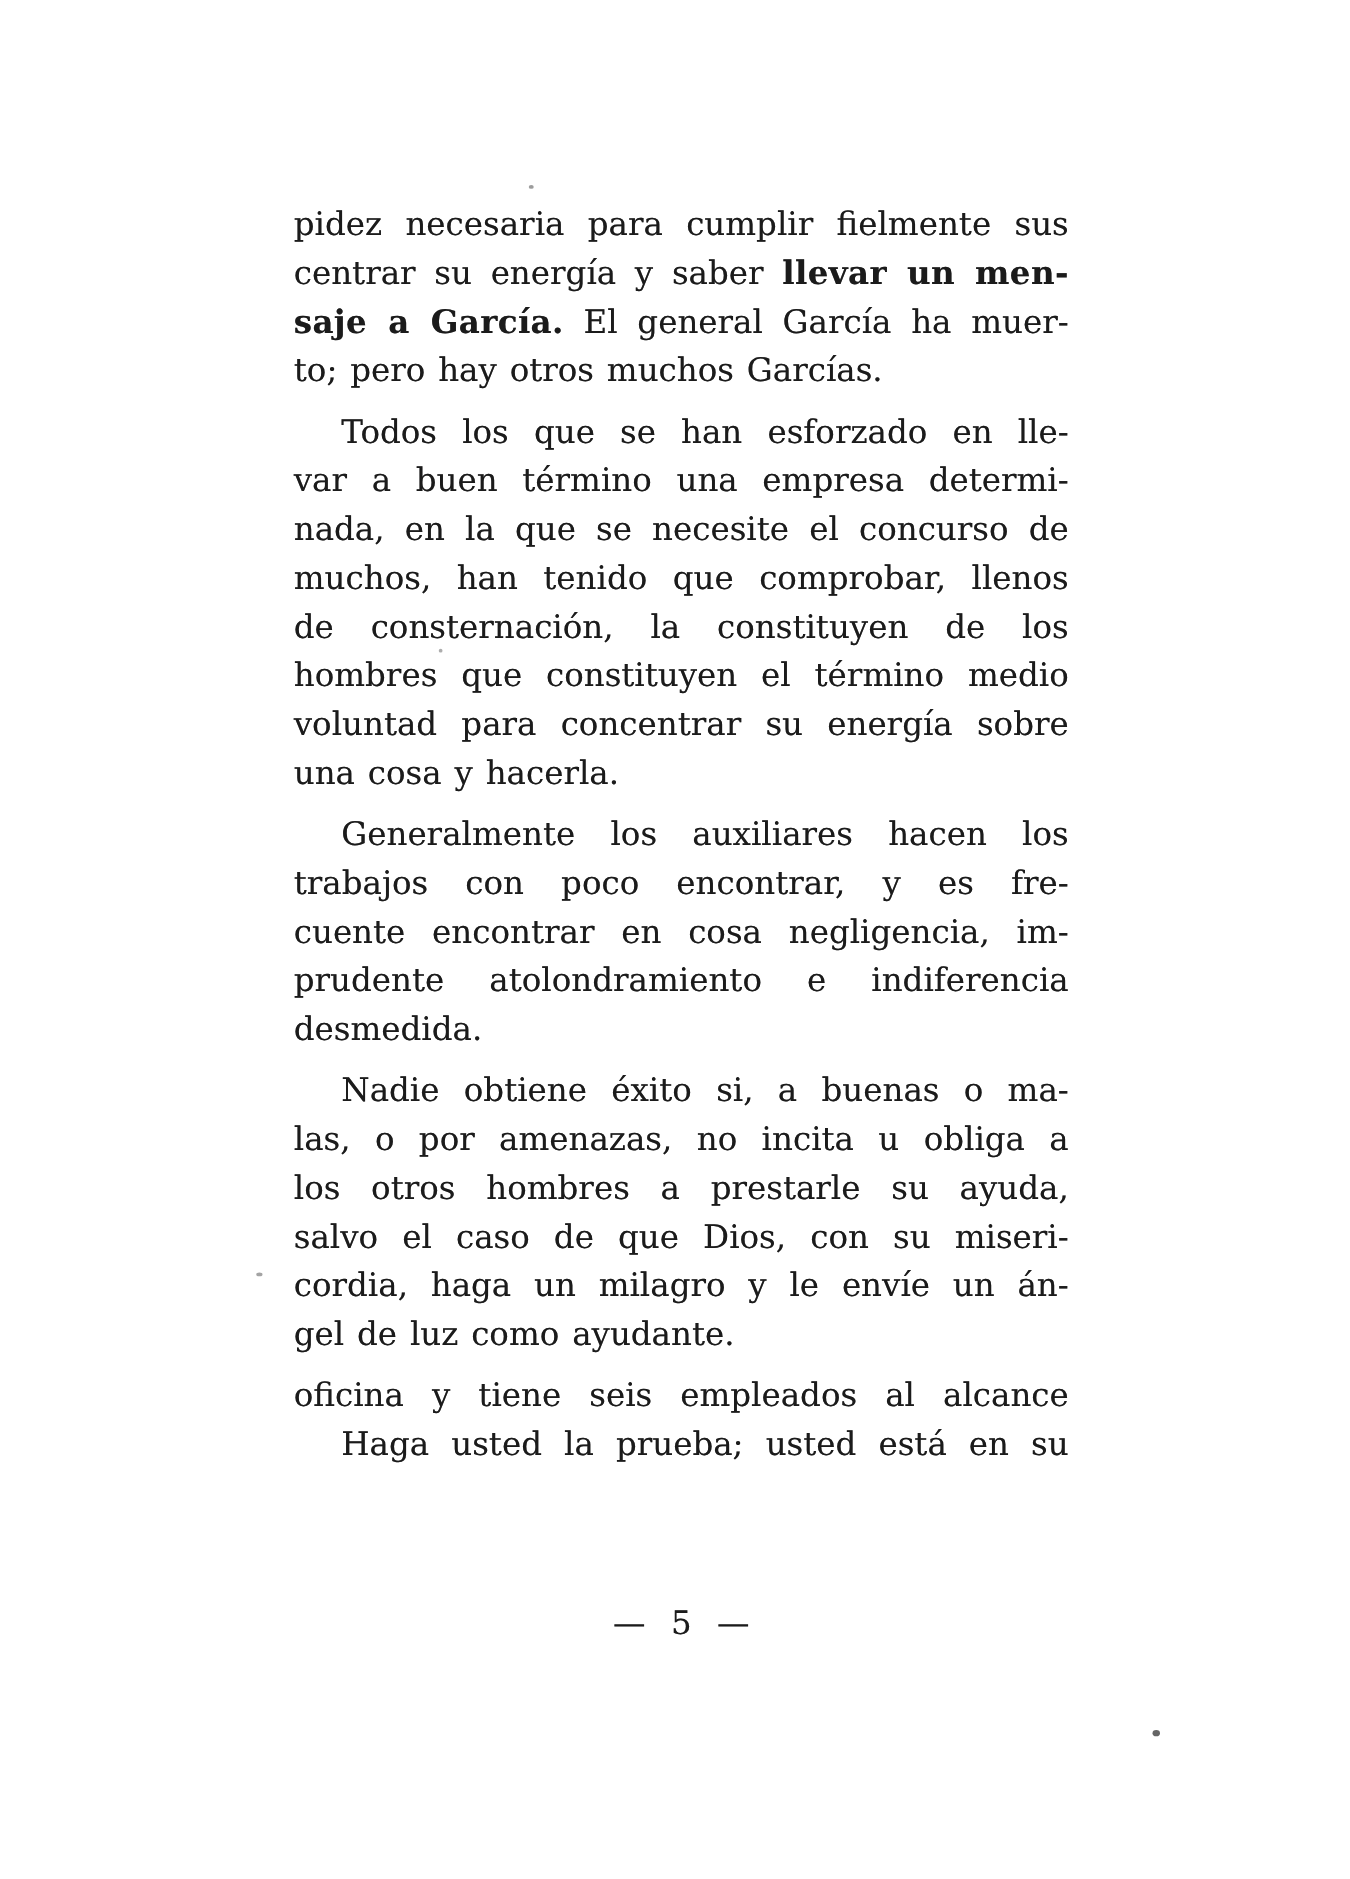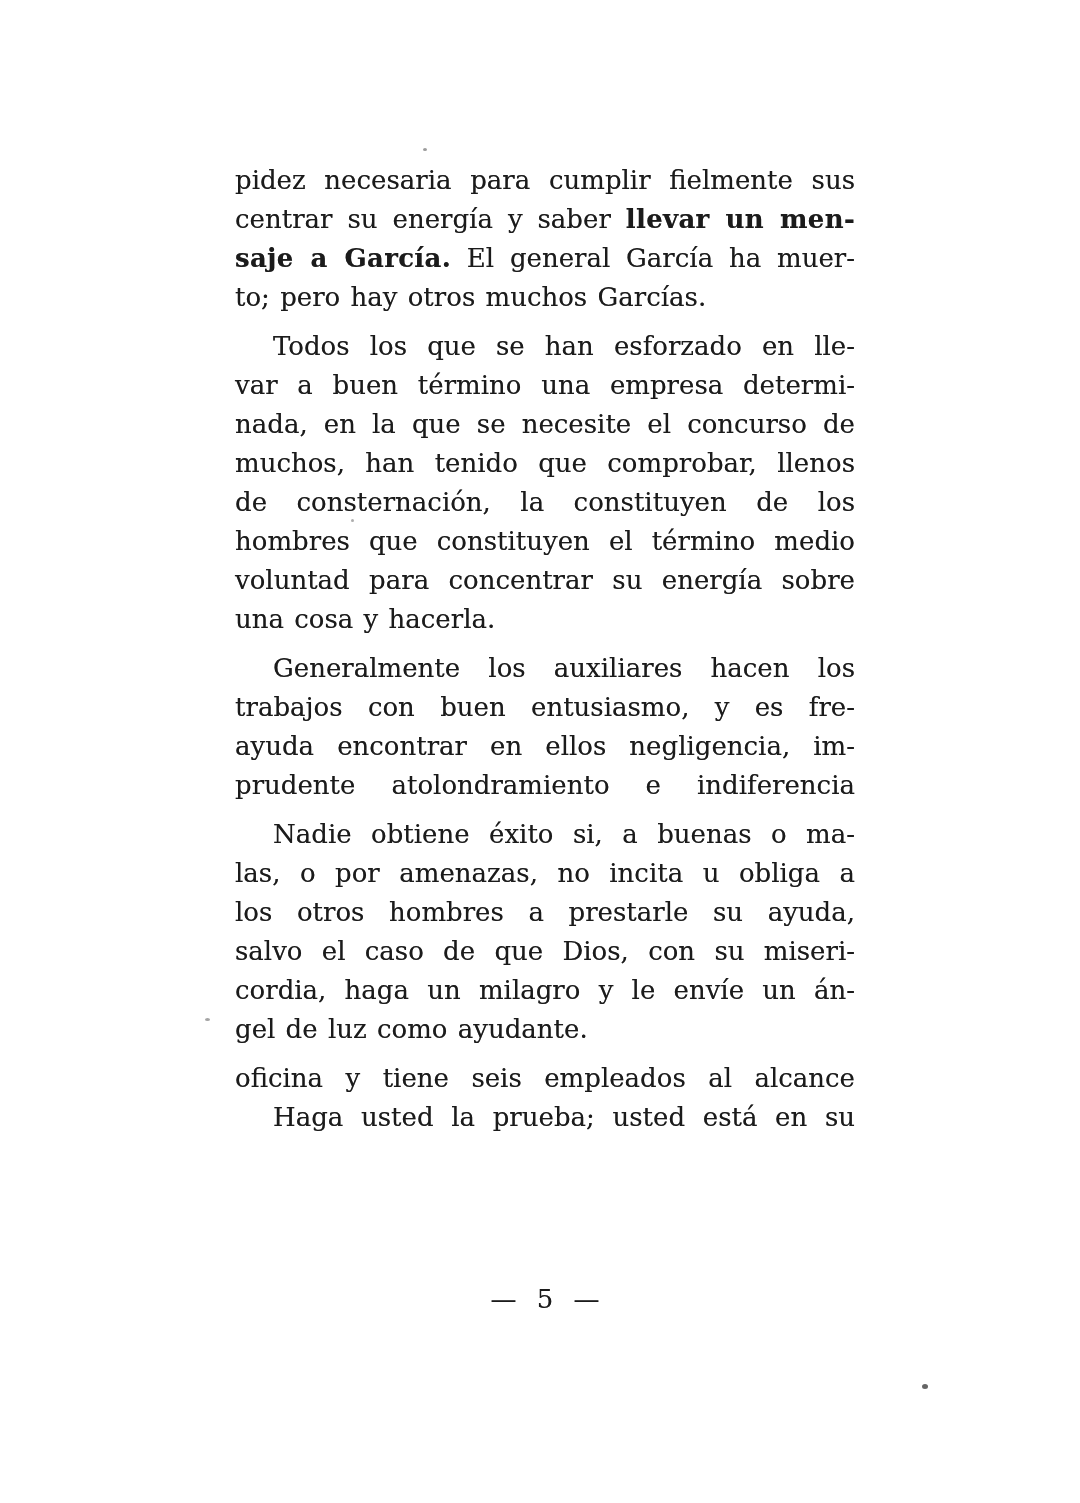--- a/index.html
+++ b/index.html
@@ -89,23 +89,24 @@
         <div class="line"><span class="">var a buen término una empresa determi-</span></div>
         <div class="line"><span class="">nada, en la que se necesite el concurso de</span></div>
         <div class="line"><span class="">muchos, han tenido que comprobar, llenos</span></div>
         <div class="line"><span class="">de consternación, la constituyen de los</span></div>
         <div class="line"><span class="">hombres que constituyen el término medio</span></div>
         <div class="line"><span class="">voluntad para concentrar su energía sobre</span></div>
         <div class="line last"><span class="">una cosa y hacerla.</span></div>
       </div>
       <div class="para">
         <div class="line indent"><span class="">Generalmente los auxiliares hacen los</span></div>
-        <div class="line"><span class="">trabajos con buen entusiasmo, y es fre-</span></div>
-        <div class="line"><span class="">ayuda encontrar en ellos negligencia, im-</span></div>
+        <div class="line"><span class="">trabajos con poco encontrar, y es fre-</span></div>
+        <div class="line"><span class="">cuente encontrar en cosa negligencia, im-</span></div>
         <div class="line"><span class="">prudente atolondramiento e indiferencia</span></div>
+        <div class="line last"><span class="">desmedida.</span></div>
       </div>
       <div class="para">
         <div class="line indent"><span class="">Nadie obtiene éxito si, a buenas o ma-</span></div>
         <div class="line"><span class="">las, o por amenazas, no incita u obliga a</span></div>
         <div class="line"><span class="">los otros hombres a prestarle su ayuda,</span></div>
         <div class="line"><span class="">salvo el caso de que Dios, con su miseri-</span></div>
         <div class="line"><span class="">cordia, haga un milagro y le envíe un án-</span></div>
         <div class="line last"><span class="">gel de luz como ayudante.</span></div>
       </div>
       <div class="para">

